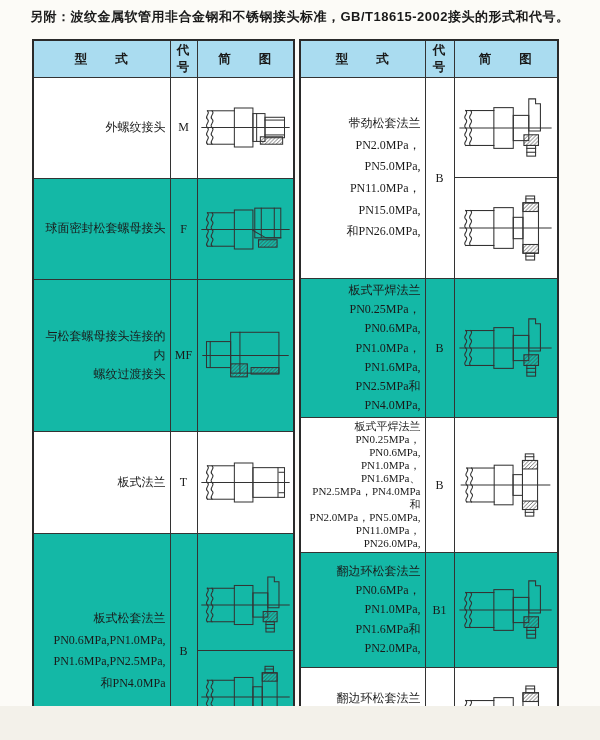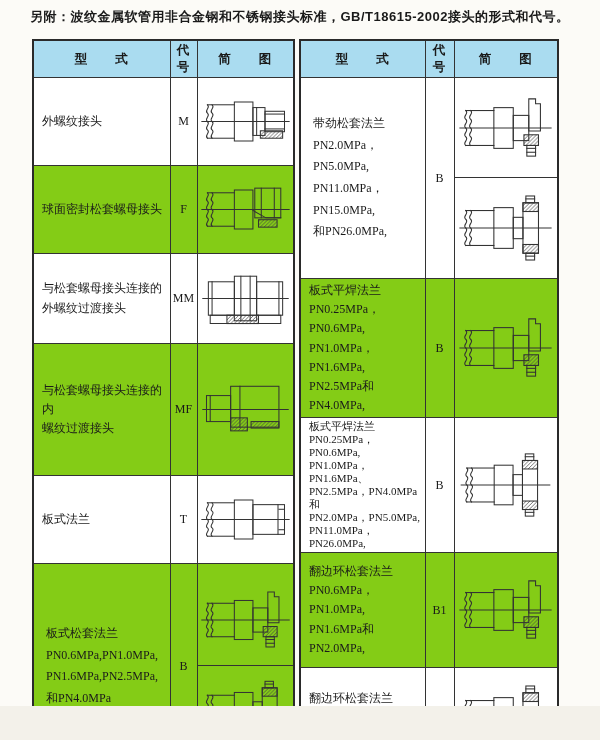--- a/index.html
+++ b/index.html
@@ -22,26 +22,26 @@
   table.tbl{border:2px solid #2a2a2a;}
   th{
     background:#aadcf0;
     font-family:"Liberation Sans","DejaVu Sans",sans-serif;
     font-weight:bold;font-size:12.5px;letter-spacing:1px;
     text-align:center;vertical-align:middle;
   }
   td{vertical-align:middle;}
   td.type{
     font-size:12px;line-height:1.6;padding:2px 4px 2px 8px;
-    white-space:pre-line;text-align:left;
+    white-space:pre-line;text-align:right;
   }
   td.type.loose{line-height:1.8;padding-left:12px;}
   td.type.tight{font-size:11px;line-height:1.18;}
   td.code{text-align:center;font-size:12px;}
-  tr.hl td{background:#84cc16;}
+  tr.hl td{background:#14b8a6;}
   td.diag{padding:0;text-align:center;}
   td.diag .dwrap{display:flex;align-items:center;justify-content:center;}
   td.diag .half{display:flex;align-items:center;justify-content:center;}
   td.diag .half + .half{border-top:1px solid #333;}
   svg.d{stroke:#333;fill:none;stroke-width:1.1;stroke-linecap:square;}
   .defs{position:absolute;width:0;height:0;overflow:hidden;}
   .bottom-strip{position:absolute;left:0;top:706px;width:600px;height:34px;background:#f3f1ea;}
 </style>
 </head>
 <body>
@@ -160,32 +160,20 @@
         <td class="type">球面密封松套螺母接头</td>
         <td class="code">F</td>
         <td class="diag">
           <div class="dwrap">
               <svg class="d" width="93" height="65" viewBox="0 0 100 70">
                 <use href="#d-f"></use>
               </svg>
             </div>
         </td>
       </tr>
-      <tr style="height:81px">
-        <td class="type">与松套螺母接头连接的
-外螺纹过渡接头</td>
-        <td class="code">MM</td>
-        <td class="diag">
-          <div class="dwrap">
-              <svg class="d" width="93" height="65" viewBox="0 0 100 70">
-                <use href="#d-mm"></use>
-              </svg>
-            </div>
-        </td>
-      </tr>
       <tr class="hl" style="height:119px">
         <td class="type">与松套螺母接头连接的内
 螺纹过渡接头</td>
         <td class="code">MF</td>
         <td class="diag">
           <div class="dwrap">
               <svg class="d" width="93" height="65" viewBox="0 0 100 70">
                 <use href="#d-mf"></use>
               </svg>
             </div>

